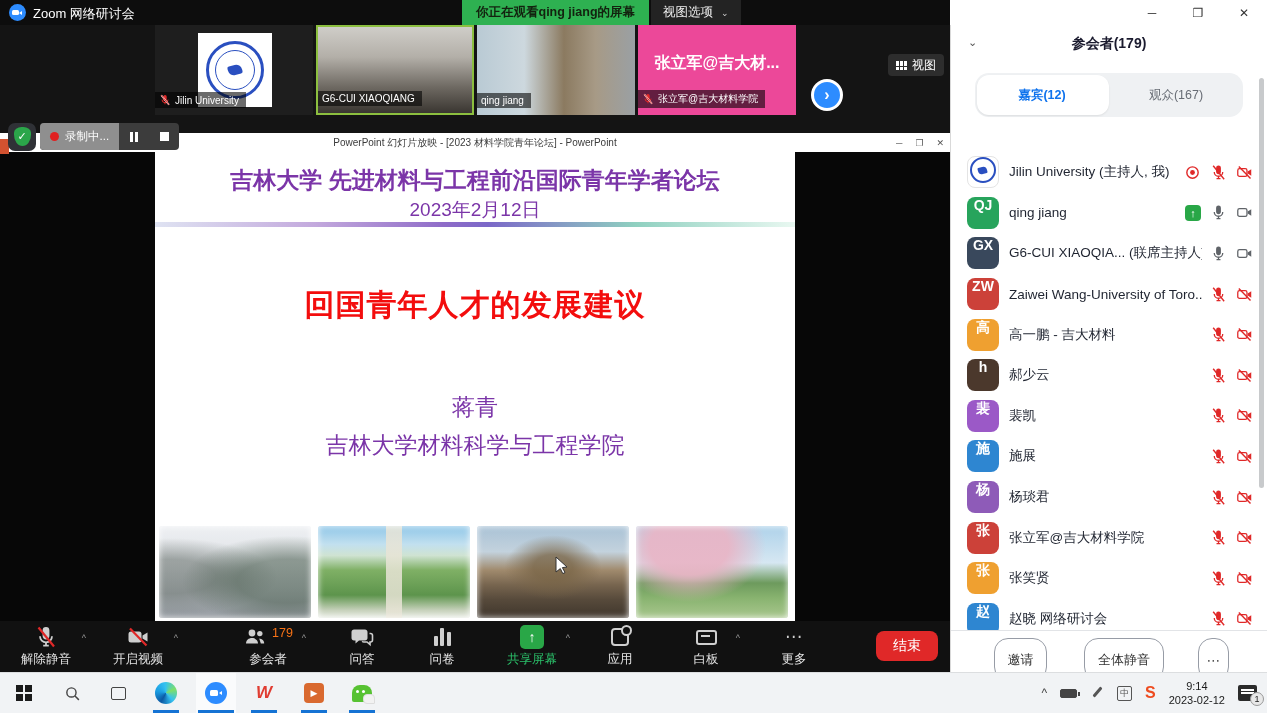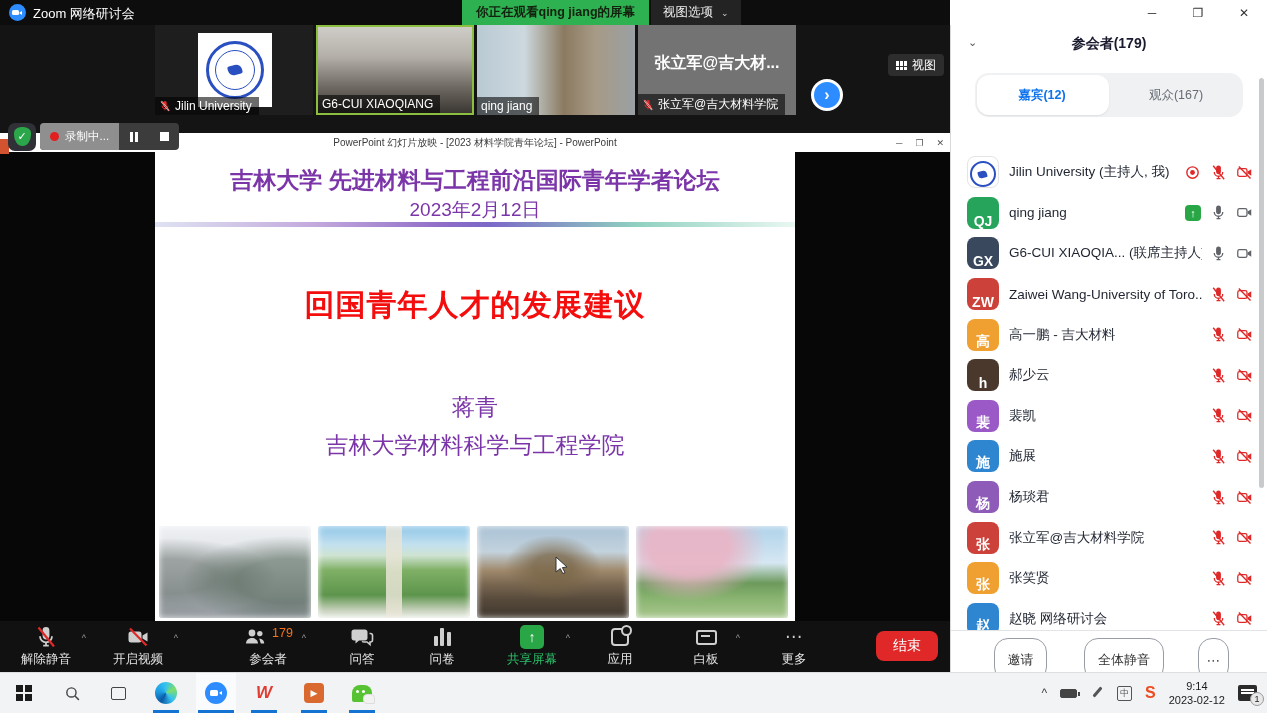--- a/index.html
+++ b/index.html
@@ -15,26 +15,26 @@
   #app-title { position:absolute; left:33px; top:5px; color:#fff; font-size:13px; }
   #watch-banner { position:absolute; left:462px; top:0; height:25px; padding:0 14px; background:#2EB151; color:#13220f; font-size:12.5px; font-weight:bold; display:flex; align-items:center; }
   #view-options { position:absolute; left:651px; top:0; height:25px; padding:0 12px; background:#232323; color:#f0f0f0; font-size:12.5px; display:flex; align-items:center; gap:8px; cursor:pointer; }
   #view-options .chev { font-size:9px; color:#cfcfcf; }
   #titlebar-right { position:absolute; left:950px; top:0; width:317px; height:25px; background:#ffffff; display:flex; justify-content:flex-end; }
   .win-ctl { width:46px; height:25px; display:flex; align-items:center; justify-content:center; color:#333; font-size:12px; }
 
   
   #video-strip { position:absolute; left:0; top:25px; width:950px; height:108px; background:#141414; }
   .thumb { position:absolute; top:0; height:90px; width:158px; background:#1e1e1e; overflow:hidden; }
-  .thumb .vlabel { position:absolute; left:0; bottom:0; background:rgba(0,0,0,.58); color:#fff; font-size:12px; padding:2px 7px 2px 4px; display:flex; align-items:center; gap:4px; white-space:nowrap; }
+  .thumb .vlabel { position:absolute; left:0; bottom:7px; background:rgba(0,0,0,.58); color:#fff; font-size:10px; padding:2px 7px 2px 4px; display:flex; align-items:center; gap:4px; white-space:nowrap; }
   .thumb.active { border:2px solid #8CBF3F; }
   #thumb-1 { left:155px; }
   #thumb-2 { left:316px; background:linear-gradient(180deg,#cfcdc8 0%,#b3afa8 35%,#6e6962 70%,#3a3631 100%); }
   #thumb-3 { left:477px; background:linear-gradient(90deg,#b9cad4 0%,#cdd8de 30%,#8b7a60 55%,#a79a86 75%,#9aa0a4 100%); }
-  #thumb-4 { left:638px; background:#737373; }
+  #thumb-4 { left:638px; background:#ec4899; }
   #jl-logo-box { position:absolute; left:43px; top:8px; width:74px; height:74px; background:#fff; display:flex; align-items:center; justify-content:center; }
   #jl-seal { width:58px; height:58px; border:3px solid #2a4fc0; border-radius:50%; position:relative; }
   #jl-seal::before { content:""; position:absolute; left:6px; top:6px; right:6px; bottom:6px; border:1.5px solid #2a4fc0; border-radius:50%; }
   #jl-seal::after { content:""; position:absolute; left:19px; top:21px; width:14px; height:10px; background:#2a4fc0; border-radius:2px 6px 2px 6px; transform:rotate(-15deg); }
   #thumb4-name { position:absolute; left:0; top:28px; width:100%; text-align:center; color:#fff; font-size:16px; font-weight:bold; }
   .mic-slash-sm { width:12px; height:12px; }
   #next-btn { position:absolute; left:811px; top:54px; width:32px; height:32px; border-radius:50%; background:#2D8CFF; border:3px solid #fff; color:#fff; display:flex; align-items:center; justify-content:center; font-size:16px; font-weight:bold; cursor:pointer; }
   #view-btn { position:absolute; left:888px; top:29px; width:56px; height:22px; background:#2d2d2d; border-radius:4px; color:#fff; font-size:12px; display:flex; align-items:center; justify-content:center; gap:5px; cursor:pointer; }
   .grid-ic { width:11px; height:9px; background:linear-gradient(#fff,#fff); position:relative; }
   .grid-ic::after{ content:""; position:absolute; inset:0; background:
@@ -121,21 +121,21 @@
   #tabs { position:absolute; left:24px; right:24px; top:48px; height:44px; background:#eff1f3; border-radius:14px; display:flex; }
   .tab { flex:1; display:flex; align-items:center; justify-content:center; font-size:12.5px; color:#676c74; cursor:pointer; position:relative; z-index:1; }
   .tab.selected { color:#0E72ED; font-weight:bold; }
   #tab-pill { position:absolute; left:2px; top:2px; bottom:2px; width:calc(50% - 2px); background:#fff; border-radius:12px; box-shadow:0 1px 2px rgba(0,0,0,.08); }
   #search-box { position:absolute; left:15px; right:16px; top:90px; height:31px; border:1px solid #c7cad0; border-radius:8px; display:flex; align-items:center; padding:0 9px; gap:6px; }
   #search-box svg { flex:0 0 auto; }
   #search-input { border:none; outline:none; flex:1; font-size:13px; color:#333; font-family:inherit; }
   #search-input::placeholder { color:#8b9098; }
   #plist { position:absolute; left:0; right:0; top:127px; height:478px; overflow:hidden; }
   .p-row { height:40.6px; display:flex; align-items:center; padding:0 14px 0 16px; cursor:pointer; }
-  .p-avatar { width:32px; height:32px; border-radius:8px; display:flex; align-items:flex-end; justify-content:center; color:#fff; font-size:14px; font-weight:bold; flex:0 0 auto; }
+  .p-avatar { width:32px; height:32px; border-radius:8px; display:flex; align-items:flex-start; justify-content:center; color:#fff; font-size:14px; font-weight:bold; flex:0 0 auto; }
   .p-avatar.logo { background:#fff; border:1px solid #e4e4e4; }
   .jl-mini { width:26px; height:26px; border:2px solid #2a4fc0; border-radius:50%; position:relative; }
   .jl-mini::after { content:""; position:absolute; left:6px; top:8px; width:9px; height:7px; background:#2a4fc0; border-radius:1px 4px 1px 4px; transform:rotate(-15deg); }
   .p-name { margin-left:10px; font-size:13.5px; color:#1f2430; white-space:nowrap; overflow:hidden; flex:1; }
   .p-icons { display:flex; align-items:center; gap:9px; margin-left:8px; }
   .ic17 { width:17px; height:17px; }
   .red { color:#E02828; } .gray { color:#5f6368; }
   .share-badge { width:16px; height:16px; background:#29A747; border-radius:4px; color:#fff; font-size:11px; font-weight:bold; display:flex; align-items:center; justify-content:center; }
   #p-scroll { position:absolute; right:3px; top:53px; width:5px; height:410px; background:#c8cacc; border-radius:3px; }
   #panel-footer { position:absolute; left:0; right:0; bottom:0; height:42px; border-top:1px solid #e2e4e7; background:#fff; }

